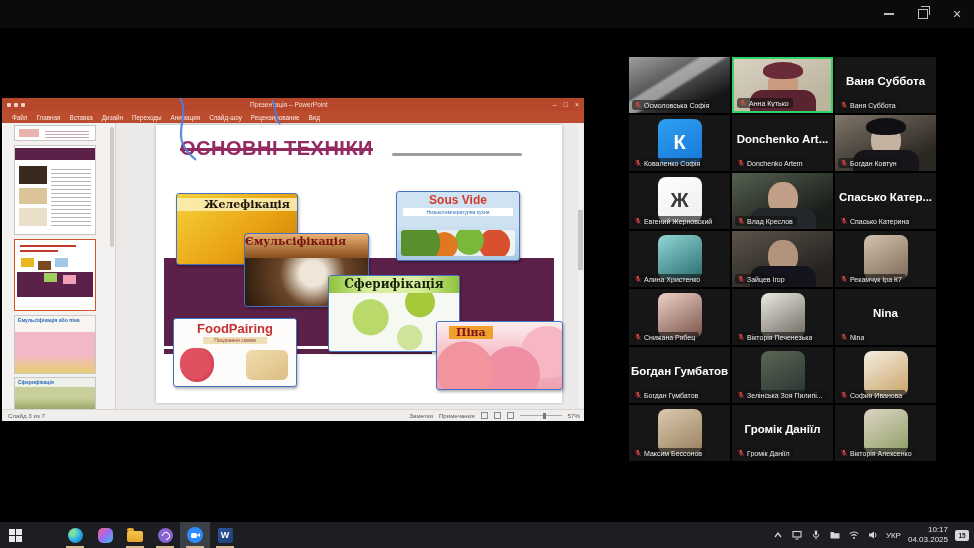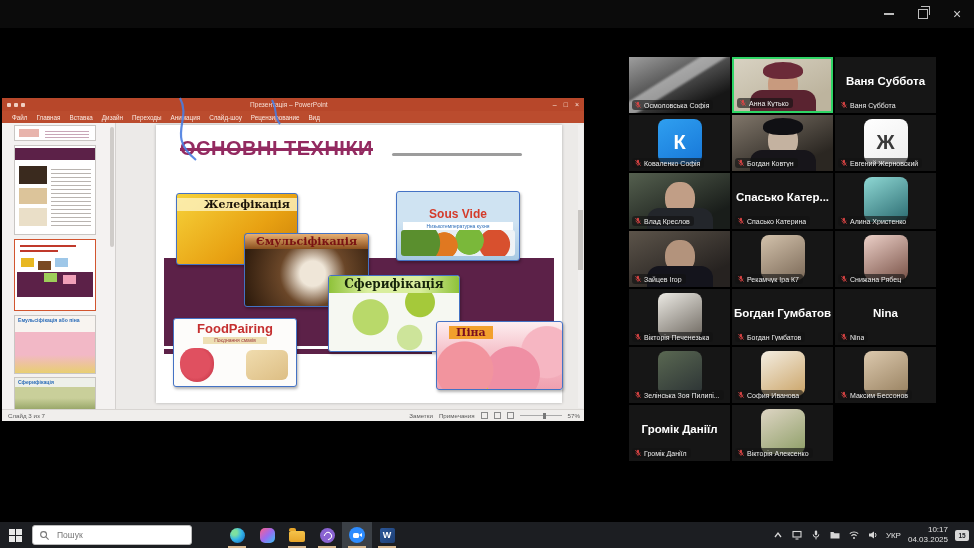--- a/index.html
+++ b/index.html
@@ -49,26 +49,26 @@
   #title-rule{position:absolute;left:236px;top:28px;width:130px;height:3px;background:#9c9c9c;border-radius:2px;}
   #slide-title2{position:absolute;left:24px;top:38px;font-size:22px;font-weight:bold;color:#932a60;}
   #purple-block{position:absolute;left:8px;top:133px;width:390px;height:88px;background:#5c2148;}
   #purple-strip{position:absolute;left:8px;top:224px;width:268px;height:5px;background:#5c2148;}
 
   .card{position:absolute;border:1px solid #4472c4;background:#fff;border-radius:3px;box-shadow:1px 2px 3px rgba(0,0,0,.3);overflow:hidden;}
   .clabel{font-family:"DejaVu Serif",serif;font-weight:bold;}
   .c-zhel{left:20px;top:68px;width:120px;height:70px;background:linear-gradient(140deg,#f6d23a,#e8a112 60%,#c97f08);}
   .c-zhel .clabel{display:block;text-align:center;margin-top:4px;font-size:11px;color:#1a1208;background:rgba(252,240,186,.85);padding-left:20px;}
   .c-sous{left:240px;top:66px;width:122px;height:68px;background:linear-gradient(180deg,#cfe3f2 0 45%,#a6c8e2);}
-  .c-sous .clabel{display:block;text-align:center;margin-top:15px;font-size:12px;color:#d43b2a;font-family:"Liberation Sans",sans-serif;}
+  .c-sous .clabel{display:block;text-align:center;margin-top:1px;font-size:12px;color:#d43b2a;font-family:"Liberation Sans",sans-serif;}
   .c-sous .csub{display:block;margin:1px 6px 0 6px;background:#fff;color:#2b6cb8;font-size:5px;text-align:center;height:8px;line-height:8px;white-space:nowrap;overflow:hidden;}
   .c-sous::after{content:"";position:absolute;left:4px;bottom:4px;right:4px;height:26px;
      background:radial-gradient(circle at 15% 50%,#5a8f2e 0 22%,transparent 23%),radial-gradient(circle at 38% 60%,#e07820 0 18%,transparent 19%),radial-gradient(circle at 60% 40%,#7ab83a 0 20%,transparent 21%),radial-gradient(circle at 82% 55%,#d8502e 0 16%,transparent 17%),linear-gradient(90deg,#dfeaf2,#eef3f6);border-radius:3px;}
   .c-emul{left:88px;top:108px;width:123px;height:72px;background:radial-gradient(circle at 55% 55%,#efe6d8 0 16%,#6a4628 42%,#241408);}
-  .c-emul .clabel{display:block;text-align:center;font-size:11px;color:#7a1212;background:linear-gradient(180deg,#e8b072,#8a4f1e);height:15px;line-height:16px;}
+  .c-emul .clabel{display:block;font-size:11px;color:#7a1212;background:linear-gradient(180deg,#e8b072,#8a4f1e);height:24px;line-height:16px;}
   .c-sfer{left:172px;top:150px;width:130px;height:75px;background:radial-gradient(circle at 70% 35%,#a5c93a 0 14%,transparent 15%),radial-gradient(circle at 32% 55%,#b9d96a 0 18%,transparent 19%),radial-gradient(circle at 62% 82%,#cde49a 0 12%,transparent 13%),#f6f8f2;}
   .c-sfer .clabel{display:block;text-align:center;font-size:12px;color:#15230a;background:linear-gradient(90deg,#8fc23a,#d9ee9e 30% 70%,#8fc23a);height:17px;line-height:17px;}
   .c-food{left:17px;top:193px;width:122px;height:67px;background:#fdfcfa;}
   .c-food .clabel{display:block;text-align:center;margin-top:2px;font-size:13px;color:#c53030;font-family:"Liberation Sans",sans-serif;font-weight:bold;}
   .c-food .csub{display:block;margin:1px auto 0 auto;width:64px;background:#eedfb4;color:#a04040;font-size:5px;text-align:center;height:7px;line-height:7px;white-space:nowrap;overflow:hidden;}
   .c-food::before{content:"";position:absolute;left:6px;bottom:4px;width:34px;height:34px;background:radial-gradient(circle at 45% 45%,#e05060 0 55%,#b82838);border-radius:50% 50% 60% 60%;}
   .c-food::after{content:"";position:absolute;right:8px;bottom:6px;width:42px;height:30px;background:linear-gradient(150deg,#f0dcae,#ddbe84);border-radius:6px;}
   .c-pina{left:280px;top:196px;width:125px;height:67px;background:radial-gradient(circle at 22% 72%,#f2949e 0 26%,transparent 27%),radial-gradient(circle at 60% 78%,#ef8fa4 0 30%,transparent 31%),radial-gradient(circle at 88% 45%,#f6b6c2 0 22%,transparent 23%),radial-gradient(circle at 42% 95%,#e8c23a 0 12%,transparent 13%),linear-gradient(180deg,#fdeef0,#f6c6ce 40%,#f0a0b0);}
   .c-pina .clabel{display:inline-block;margin:4px 0 0 12px;background:#f2a02c;padding:0 7px;font-size:11px;color:#7a1020;}
 
@@ -270,20 +270,32 @@
         <div class="pill">
           <svg width="8" height="8" viewBox="0 0 12 12">
             <rect x="4.6" y="1" width="2.8" height="5.2" rx="1.4" fill="#e04545"></rect>
             <path d="M3 5.2a3 3 0 0 0 6 0" fill="none" stroke="#e04545" stroke-width="1.1"></path>
             <path d="M6 8.4v2" stroke="#e04545" stroke-width="1.1"></path>
             <path d="M2 1.5 10 10" stroke="#e04545" stroke-width="1.2"></path>
           </svg>
           <span>Коваленко Софія</span>
         </div>
       </div>
+      <div class="tile">
+        <span class="big">Donchenko Art...</span>
+        <div class="pill">
+          <svg width="8" height="8" viewBox="0 0 12 12">
+            <rect x="4.6" y="1" width="2.8" height="5.2" rx="1.4" fill="#e04545"></rect>
+            <path d="M3 5.2a3 3 0 0 0 6 0" fill="none" stroke="#e04545" stroke-width="1.1"></path>
+            <path d="M6 8.4v2" stroke="#e04545" stroke-width="1.1"></path>
+            <path d="M2 1.5 10 10" stroke="#e04545" stroke-width="1.2"></path>
+          </svg>
+          <span>Donchenko Artem</span>
+        </div>
+      </div>
       <div class="tile vid" style="--c1: #80766a; --c2: #2b2722; --c3: #17151a; --head: #c4b2a0; --hat: #101014;">
         <div class="hat"></div>
         <div class="head"></div>
         <div class="torso"></div>
         <div class="pill">
           <svg width="8" height="8" viewBox="0 0 12 12">
             <rect x="4.6" y="1" width="2.8" height="5.2" rx="1.4" fill="#e04545"></rect>
             <path d="M3 5.2a3 3 0 0 0 6 0" fill="none" stroke="#e04545" stroke-width="1.1"></path>
             <path d="M6 8.4v2" stroke="#e04545" stroke-width="1.1"></path>
             <path d="M2 1.5 10 10" stroke="#e04545" stroke-width="1.2"></path>
@@ -385,41 +397,41 @@
           <svg width="8" height="8" viewBox="0 0 12 12">
             <rect x="4.6" y="1" width="2.8" height="5.2" rx="1.4" fill="#e04545"></rect>
             <path d="M3 5.2a3 3 0 0 0 6 0" fill="none" stroke="#e04545" stroke-width="1.1"></path>
             <path d="M6 8.4v2" stroke="#e04545" stroke-width="1.1"></path>
             <path d="M2 1.5 10 10" stroke="#e04545" stroke-width="1.2"></path>
           </svg>
           <span>Вікторія Печенезька</span>
         </div>
       </div>
       <div class="tile">
+        <span class="big">Nina</span>
+        <div class="pill">
+          <svg width="8" height="8" viewBox="0 0 12 12">
+            <rect x="4.6" y="1" width="2.8" height="5.2" rx="1.4" fill="#e04545"></rect>
+            <path d="M3 5.2a3 3 0 0 0 6 0" fill="none" stroke="#e04545" stroke-width="1.1"></path>
+            <path d="M6 8.4v2" stroke="#e04545" stroke-width="1.1"></path>
+            <path d="M2 1.5 10 10" stroke="#e04545" stroke-width="1.2"></path>
+          </svg>
+          <span>Nina</span>
+        </div>
+      </div>
+      <div class="tile">
         <span class="big">Богдан Гумбатов</span>
         <div class="pill">
           <svg width="8" height="8" viewBox="0 0 12 12">
             <rect x="4.6" y="1" width="2.8" height="5.2" rx="1.4" fill="#e04545"></rect>
             <path d="M3 5.2a3 3 0 0 0 6 0" fill="none" stroke="#e04545" stroke-width="1.1"></path>
             <path d="M6 8.4v2" stroke="#e04545" stroke-width="1.1"></path>
             <path d="M2 1.5 10 10" stroke="#e04545" stroke-width="1.2"></path>
           </svg>
           <span>Богдан Гумбатов</span>
-        </div>
-      </div>
-      <div class="tile">
-        <span class="big">Nina</span>
-        <div class="pill">
-          <svg width="8" height="8" viewBox="0 0 12 12">
-            <rect x="4.6" y="1" width="2.8" height="5.2" rx="1.4" fill="#e04545"></rect>
-            <path d="M3 5.2a3 3 0 0 0 6 0" fill="none" stroke="#e04545" stroke-width="1.1"></path>
-            <path d="M6 8.4v2" stroke="#e04545" stroke-width="1.1"></path>
-            <path d="M2 1.5 10 10" stroke="#e04545" stroke-width="1.2"></path>
-          </svg>
-          <span>Nina</span>
         </div>
       </div>
       <div class="tile" style="--c1: #5a6852; --c2: #2b3234;">
         <div class="av"></div>
         <div class="pill">
           <svg width="8" height="8" viewBox="0 0 12 12">
             <rect x="4.6" y="1" width="2.8" height="5.2" rx="1.4" fill="#e04545"></rect>
             <path d="M3 5.2a3 3 0 0 0 6 0" fill="none" stroke="#e04545" stroke-width="1.1"></path>
             <path d="M6 8.4v2" stroke="#e04545" stroke-width="1.1"></path>
             <path d="M2 1.5 10 10" stroke="#e04545" stroke-width="1.2"></path>
@@ -478,27 +490,20 @@
     </div>
 
   <div id="taskbar">
     <div id="startbtn">
       <span class="winlogo">
           <i></i>
           <i></i>
           <i></i>
           <i></i>
         </span>
-    </div>
-    <div id="searchbox">
-      <svg width="11" height="11" viewBox="0 0 12 12">
-        <circle cx="5" cy="5" r="3.2" stroke="#777" stroke-width="1.2" fill="none"></circle>
-        <path d="M7.5 7.5 10.5 10.5" stroke="#777" stroke-width="1.2"></path>
-      </svg>
-      <input type="text" placeholder="Пошук" style="">
     </div>
     <div id="apps" style="display: flex;">
         <div class="app">
           <span class="i-task-view"></span>
         </div>
         <div class="app">
           <span class="i-edge"></span>
           <span class="underline"></span>
         </div>
         <div class="app">

